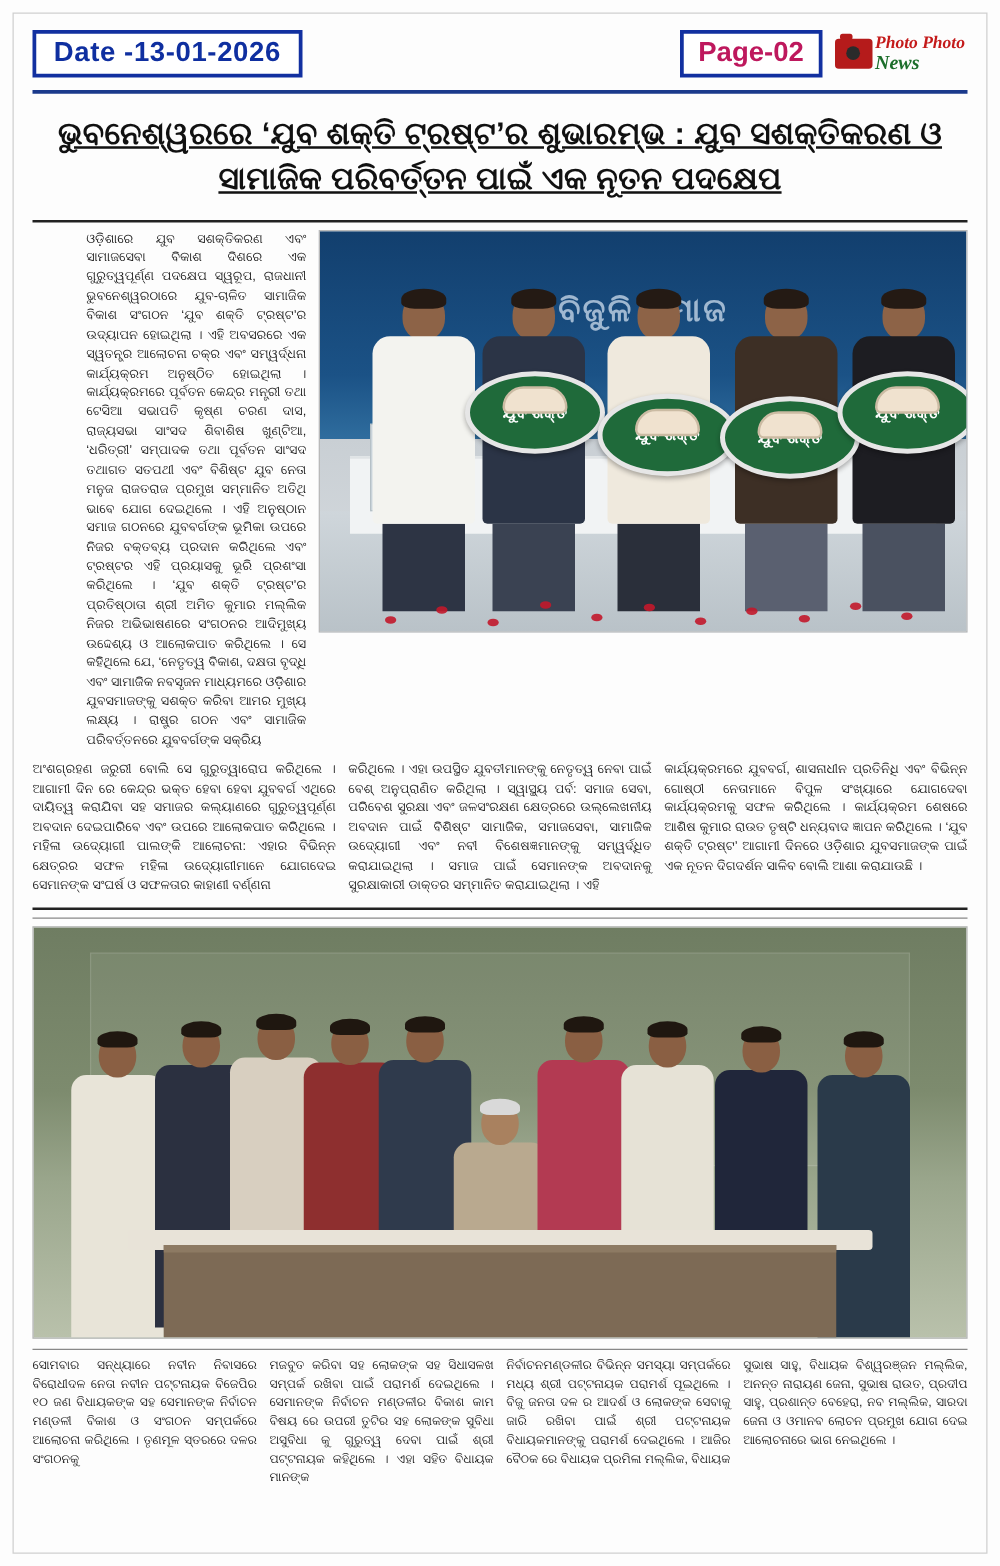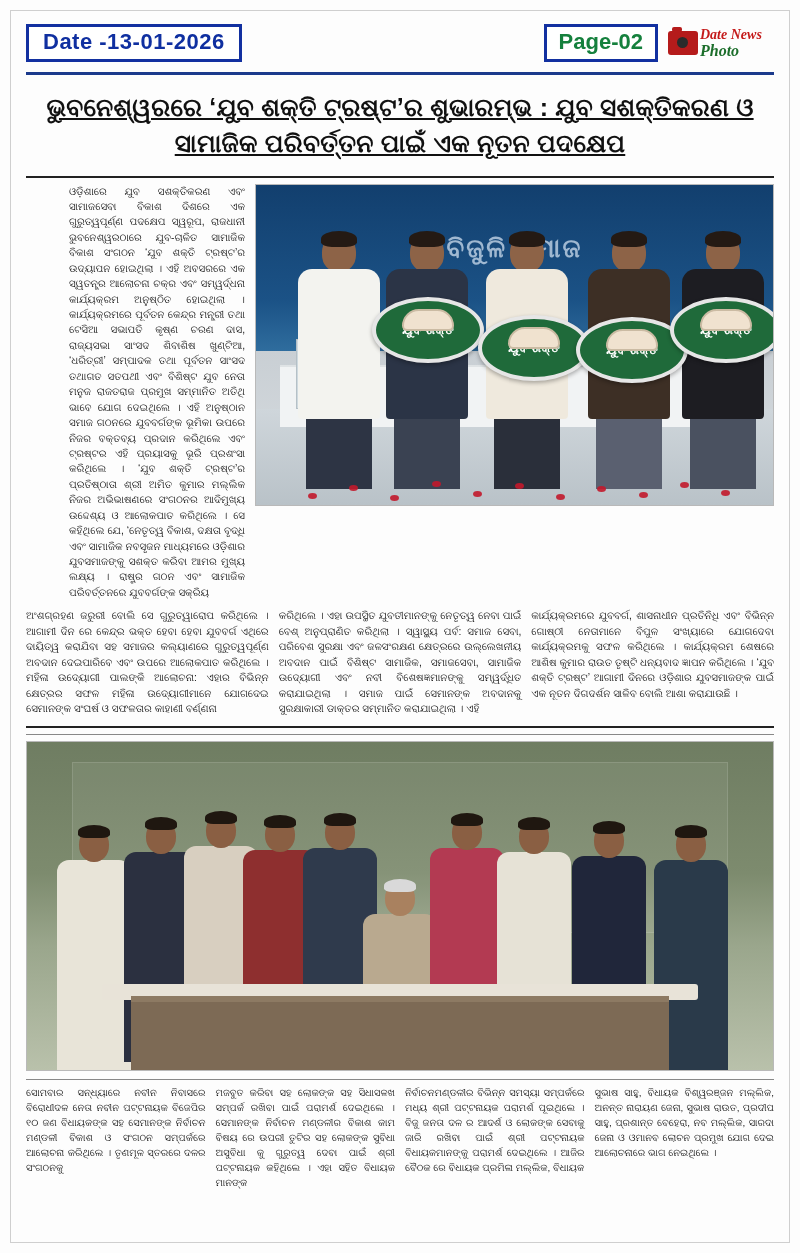--- a/index.html
+++ b/index.html
@@ -49,21 +49,21 @@
     line-height: 1;
     background: #fff;
   }
   .mast-right {
     display: flex;
     align-items: center;
     gap: 10px;
   }
   .page-badge {
     border: 3px solid #1230a0;
-    color: #15803d;
+    color: #be185d;
     font-weight: bold;
     font-size: 22px;
     padding: 4px 12px 6px 12px;
     line-height: 1;
     background: #fff;
   }
   .logo {
     width: 106px;
     height: 42px;
     position: relative;
@@ -336,22 +336,22 @@
   <div class="page-frame"></div>
   <div class="inner">
 
     <div class="masthead">
       <div class="date-badge">Date -13-01-2026</div>
       <div class="mast-right">
         <div class="page-badge">Page-02</div>
         <div class="logo">
           <div class="cam"></div>
           <div class="words">
-            <div class="w1">Date News</div>
-            <div class="w2">Photo</div>
+            <div class="w1">Photo Photo</div>
+            <div class="w2">News</div>
           </div>
         </div>
       </div>
     </div>
 
     <div class="headline">ଭୁବନେଶ୍ୱରରେ ‘ଯୁବ ଶକ୍ତି ଟ୍ରଷ୍ଟ’ର ଶୁଭାରମ୍ଭ : ଯୁବ ସଶକ୍ତିକରଣ ଓ ସାମାଜିକ ପରିବର୍ତ୍ତନ ପାଇଁ ଏକ ନୂତନ ପଦକ୍ଷେପ</div>
     <div class="rule-thick"></div>
 
     <div class="art1">
       <div class="col-narrow">

